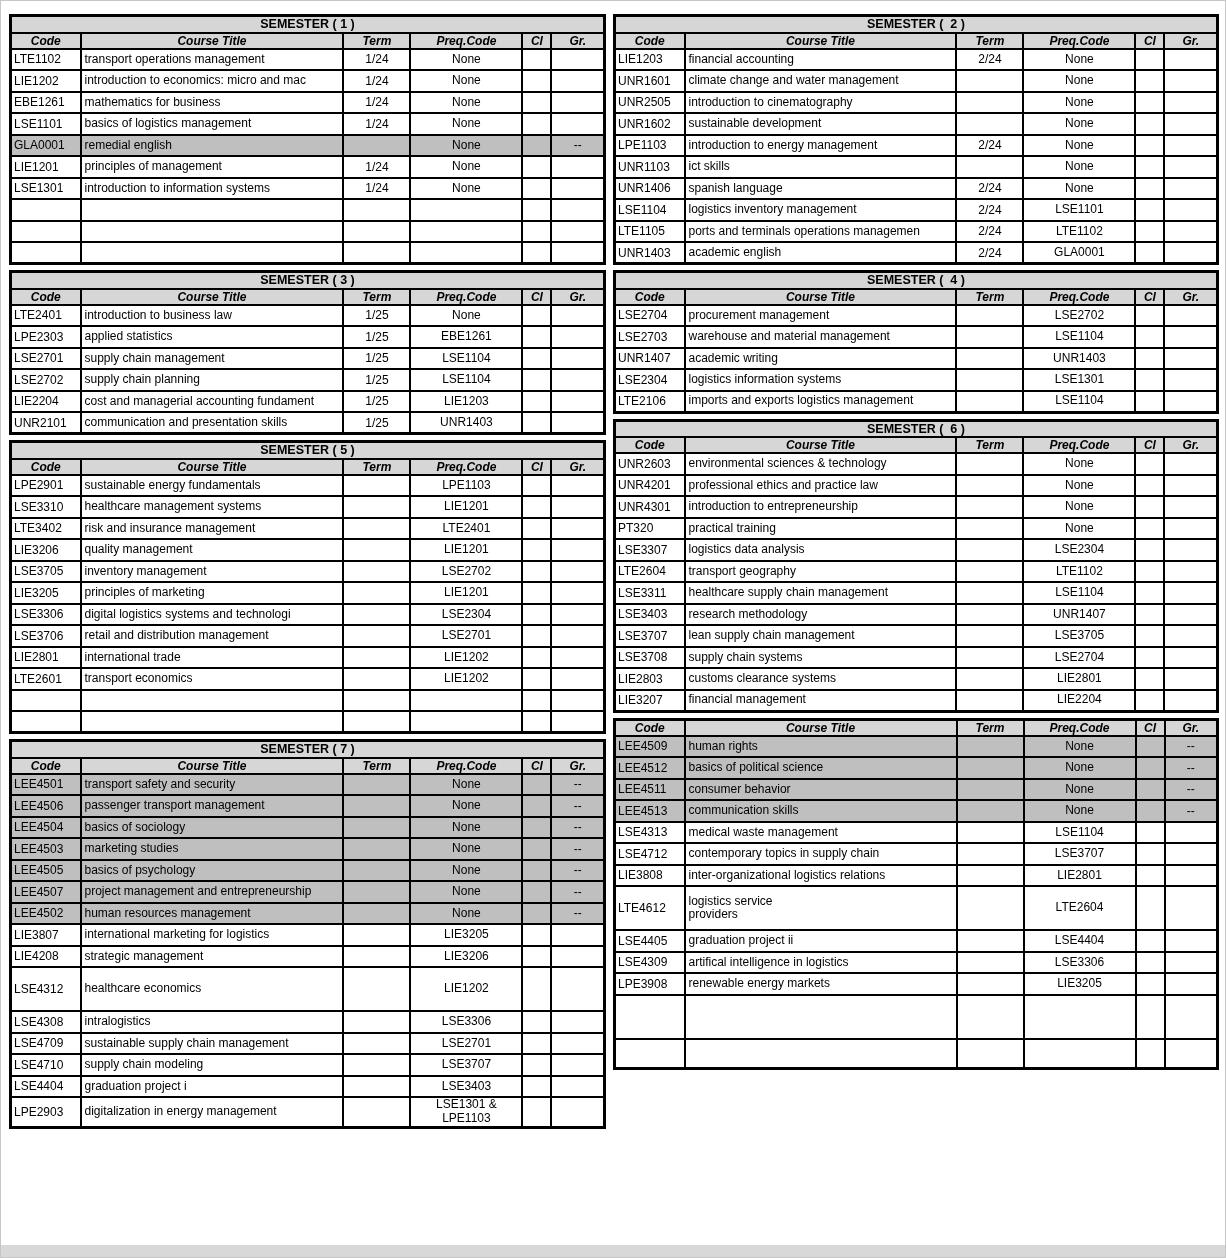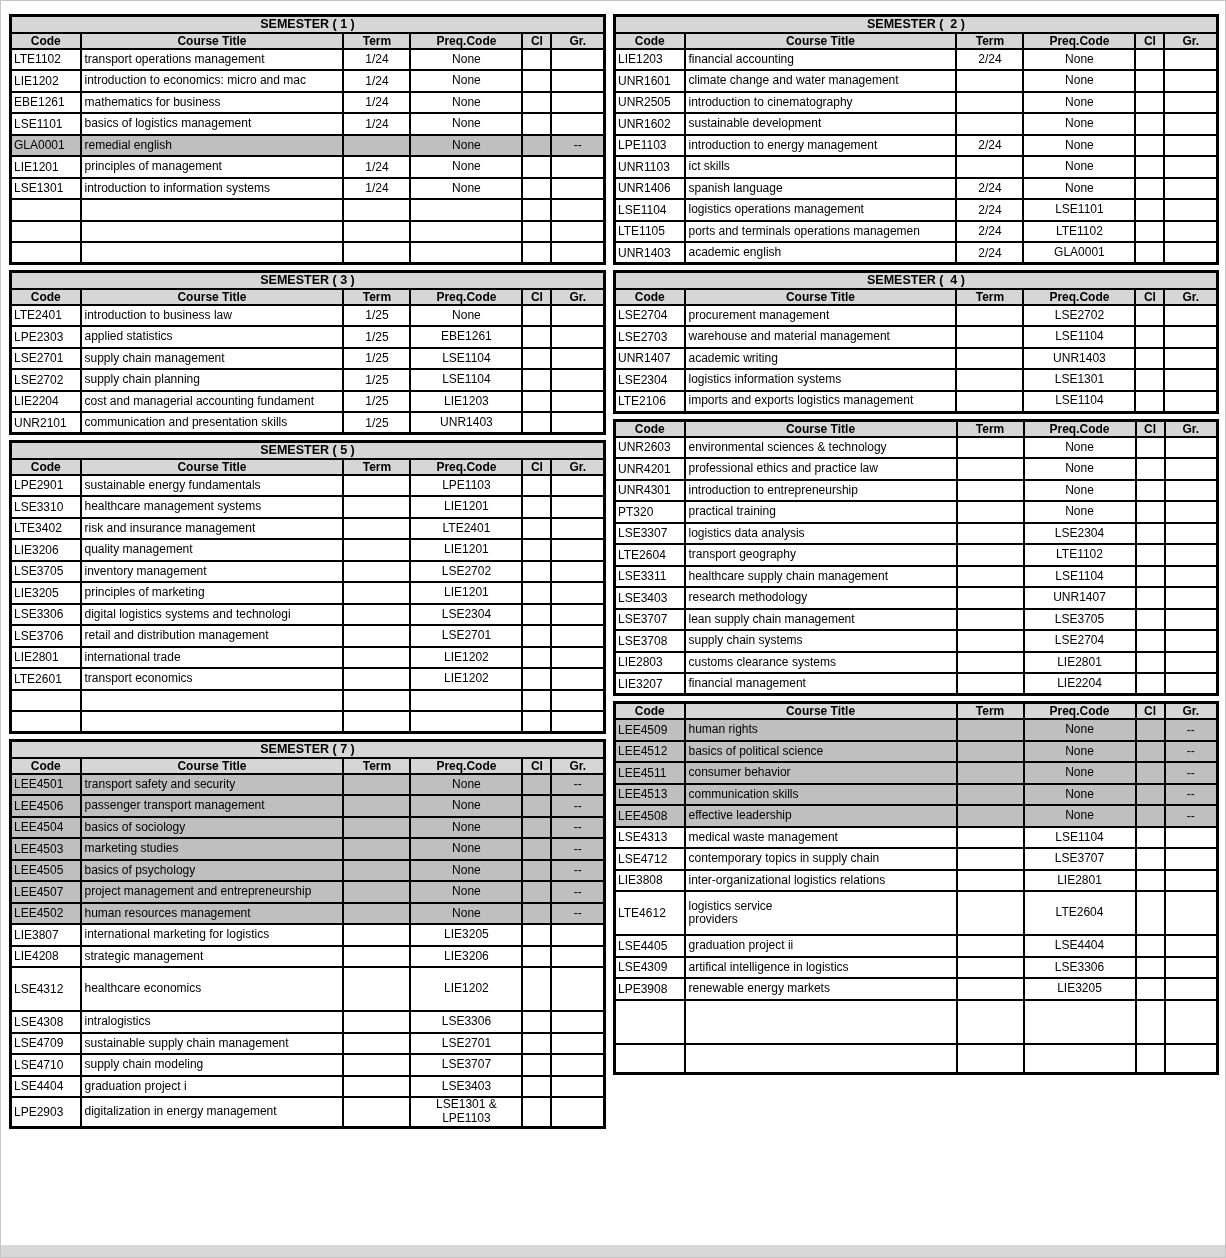--- a/index.html
+++ b/index.html
@@ -34,20 +34,21 @@
     box-sizing:border-box;
   }
   table{border:3px solid var(--border-c);}
   tr.title-row td{
     background:var(--header-bg);text-align:center;font-weight:bold;
     font-size:12.5px;height:17px;white-space:pre;
   }
   tr.head-row td{
     background:var(--header-bg);text-align:center;font-weight:bold;
     height:14px;
+    font-style:italic;
   }
   tr.r td{height:21.5px;}
   tr.tall td{height:44px;}
   tr.tall2 td{height:30px;}
   tr.shaded td{background:var(--shaded-bg);}
   td.c-code{text-align:left;padding-left:2px;}
   td.c-title{text-align:left;white-space:pre-line;line-height:1.12;}
   td.c-term,td.c-preq,td.c-cl,td.c-gr{text-align:center;}
   td.c-preq{white-space:pre-line;line-height:1.12;}
   .bottom-edge{
@@ -572,21 +573,21 @@
             <tr class="r">
               <td class="c-code">UNR1406</td>
               <td class="c-title">spanish language</td>
               <td class="c-term">2/24</td>
               <td class="c-preq">None</td>
               <td class="c-cl"></td>
               <td class="c-gr"></td>
             </tr>
             <tr class="r">
               <td class="c-code">LSE1104</td>
-              <td class="c-title">logistics operations management</td>
+              <td class="c-title">logistics inventory management</td>
               <td class="c-term">2/24</td>
               <td class="c-preq">LSE1101</td>
               <td class="c-cl"></td>
               <td class="c-gr"></td>
             </tr>
             <tr class="r">
               <td class="c-code">LTE1105</td>
               <td class="c-title">ports and terminals operations managemen</td>
               <td class="c-term">2/24</td>
               <td class="c-preq">LTE1102</td>
@@ -654,20 +655,139 @@
               <td class="c-term"></td>
               <td class="c-preq">LSE1301</td>
               <td class="c-cl"></td>
               <td class="c-gr"></td>
             </tr>
             <tr class="r">
               <td class="c-code">LTE2106</td>
               <td class="c-title">imports and exports logistics management</td>
               <td class="c-term"></td>
               <td class="c-preq">LSE1104</td>
+              <td class="c-cl"></td>
+              <td class="c-gr"></td>
+            </tr>
+          </tbody>
+        </table>
+        <table>
+          <colgroup>
+            <col style="width: 70px;">
+            <col>
+            <col style="width: 67px;">
+            <col style="width: 112px;">
+            <col style="width: 29px;">
+            <col style="width: 53px;">
+          </colgroup>
+          <tbody>
+            <tr class="title-row">
+              <td colspan="6">SEMESTER (  6 )</td>
+            </tr>
+            <tr class="head-row">
+              <td>Code</td>
+              <td>Course Title</td>
+              <td>Term</td>
+              <td>Preq.Code</td>
+              <td>Cl</td>
+              <td>Gr.</td>
+            </tr>
+            <tr class="r">
+              <td class="c-code">UNR2603</td>
+              <td class="c-title">environmental sciences &amp; technology</td>
+              <td class="c-term"></td>
+              <td class="c-preq">None</td>
+              <td class="c-cl"></td>
+              <td class="c-gr"></td>
+            </tr>
+            <tr class="r">
+              <td class="c-code">UNR4201</td>
+              <td class="c-title">professional ethics and practice law</td>
+              <td class="c-term"></td>
+              <td class="c-preq">None</td>
+              <td class="c-cl"></td>
+              <td class="c-gr"></td>
+            </tr>
+            <tr class="r">
+              <td class="c-code">UNR4301</td>
+              <td class="c-title">introduction to entrepreneurship</td>
+              <td class="c-term"></td>
+              <td class="c-preq">None</td>
+              <td class="c-cl"></td>
+              <td class="c-gr"></td>
+            </tr>
+            <tr class="r">
+              <td class="c-code">PT320</td>
+              <td class="c-title">practical training</td>
+              <td class="c-term"></td>
+              <td class="c-preq">None</td>
+              <td class="c-cl"></td>
+              <td class="c-gr"></td>
+            </tr>
+            <tr class="r">
+              <td class="c-code">LSE3307</td>
+              <td class="c-title">logistics data analysis</td>
+              <td class="c-term"></td>
+              <td class="c-preq">LSE2304</td>
+              <td class="c-cl"></td>
+              <td class="c-gr"></td>
+            </tr>
+            <tr class="r">
+              <td class="c-code">LTE2604</td>
+              <td class="c-title">transport geography</td>
+              <td class="c-term"></td>
+              <td class="c-preq">LTE1102</td>
+              <td class="c-cl"></td>
+              <td class="c-gr"></td>
+            </tr>
+            <tr class="r">
+              <td class="c-code">LSE3311</td>
+              <td class="c-title">healthcare supply chain management</td>
+              <td class="c-term"></td>
+              <td class="c-preq">LSE1104</td>
+              <td class="c-cl"></td>
+              <td class="c-gr"></td>
+            </tr>
+            <tr class="r">
+              <td class="c-code">LSE3403</td>
+              <td class="c-title">research methodology</td>
+              <td class="c-term"></td>
+              <td class="c-preq">UNR1407</td>
+              <td class="c-cl"></td>
+              <td class="c-gr"></td>
+            </tr>
+            <tr class="r">
+              <td class="c-code">LSE3707</td>
+              <td class="c-title">lean supply chain management</td>
+              <td class="c-term"></td>
+              <td class="c-preq">LSE3705</td>
+              <td class="c-cl"></td>
+              <td class="c-gr"></td>
+            </tr>
+            <tr class="r">
+              <td class="c-code">LSE3708</td>
+              <td class="c-title">supply chain systems</td>
+              <td class="c-term"></td>
+              <td class="c-preq">LSE2704</td>
+              <td class="c-cl"></td>
+              <td class="c-gr"></td>
+            </tr>
+            <tr class="r">
+              <td class="c-code">LIE2803</td>
+              <td class="c-title">customs clearance systems</td>
+              <td class="c-term"></td>
+              <td class="c-preq">LIE2801</td>
+              <td class="c-cl"></td>
+              <td class="c-gr"></td>
+            </tr>
+            <tr class="r">
+              <td class="c-code">LIE3207</td>
+              <td class="c-title">financial management</td>
+              <td class="c-term"></td>
+              <td class="c-preq">LIE2204</td>
               <td class="c-cl"></td>
               <td class="c-gr"></td>
             </tr>
           </tbody>
         </table>
         <table>
           <colgroup>
             <col style="width: 70px;">
             <col>
             <col style="width: 67px;">
@@ -677,136 +797,20 @@
           </colgroup>
           <tbody>
             <tr class="head-row">
               <td>Code</td>
               <td>Course Title</td>
               <td>Term</td>
               <td>Preq.Code</td>
               <td>Cl</td>
               <td>Gr.</td>
             </tr>
-            <tr class="r">
-              <td class="c-code">UNR2603</td>
-              <td class="c-title">environmental sciences &amp; technology</td>
-              <td class="c-term"></td>
-              <td class="c-preq">None</td>
-              <td class="c-cl"></td>
-              <td class="c-gr"></td>
-            </tr>
-            <tr class="r">
-              <td class="c-code">UNR4201</td>
-              <td class="c-title">professional ethics and practice law</td>
-              <td class="c-term"></td>
-              <td class="c-preq">None</td>
-              <td class="c-cl"></td>
-              <td class="c-gr"></td>
-            </tr>
-            <tr class="r">
-              <td class="c-code">UNR4301</td>
-              <td class="c-title">introduction to entrepreneurship</td>
-              <td class="c-term"></td>
-              <td class="c-preq">None</td>
-              <td class="c-cl"></td>
-              <td class="c-gr"></td>
-            </tr>
-            <tr class="r">
-              <td class="c-code">PT320</td>
-              <td class="c-title">practical training</td>
-              <td class="c-term"></td>
-              <td class="c-preq">None</td>
-              <td class="c-cl"></td>
-              <td class="c-gr"></td>
-            </tr>
-            <tr class="r">
-              <td class="c-code">LSE3307</td>
-              <td class="c-title">logistics data analysis</td>
-              <td class="c-term"></td>
-              <td class="c-preq">LSE2304</td>
-              <td class="c-cl"></td>
-              <td class="c-gr"></td>
-            </tr>
-            <tr class="r">
-              <td class="c-code">LTE2604</td>
-              <td class="c-title">transport geography</td>
-              <td class="c-term"></td>
-              <td class="c-preq">LTE1102</td>
-              <td class="c-cl"></td>
-              <td class="c-gr"></td>
-            </tr>
-            <tr class="r">
-              <td class="c-code">LSE3311</td>
-              <td class="c-title">healthcare supply chain management</td>
-              <td class="c-term"></td>
-              <td class="c-preq">LSE1104</td>
-              <td class="c-cl"></td>
-              <td class="c-gr"></td>
-            </tr>
-            <tr class="r">
-              <td class="c-code">LSE3403</td>
-              <td class="c-title">research methodology</td>
-              <td class="c-term"></td>
-              <td class="c-preq">UNR1407</td>
-              <td class="c-cl"></td>
-              <td class="c-gr"></td>
-            </tr>
-            <tr class="r">
-              <td class="c-code">LSE3707</td>
-              <td class="c-title">lean supply chain management</td>
-              <td class="c-term"></td>
-              <td class="c-preq">LSE3705</td>
-              <td class="c-cl"></td>
-              <td class="c-gr"></td>
-            </tr>
-            <tr class="r">
-              <td class="c-code">LSE3708</td>
-              <td class="c-title">supply chain systems</td>
-              <td class="c-term"></td>
-              <td class="c-preq">LSE2704</td>
-              <td class="c-cl"></td>
-              <td class="c-gr"></td>
-            </tr>
-            <tr class="r">
-              <td class="c-code">LIE2803</td>
-              <td class="c-title">customs clearance systems</td>
-              <td class="c-term"></td>
-              <td class="c-preq">LIE2801</td>
-              <td class="c-cl"></td>
-              <td class="c-gr"></td>
-            </tr>
-            <tr class="r">
-              <td class="c-code">LIE3207</td>
-              <td class="c-title">financial management</td>
-              <td class="c-term"></td>
-              <td class="c-preq">LIE2204</td>
-              <td class="c-cl"></td>
-              <td class="c-gr"></td>
-            </tr>
-          </tbody>
-        </table>
-        <table>
-          <colgroup>
-            <col style="width: 70px;">
-            <col>
-            <col style="width: 67px;">
-            <col style="width: 112px;">
-            <col style="width: 29px;">
-            <col style="width: 53px;">
-          </colgroup>
-          <tbody>
-            <tr class="head-row">
-              <td>Code</td>
-              <td>Course Title</td>
-              <td>Term</td>
-              <td>Preq.Code</td>
-              <td>Cl</td>
-              <td>Gr.</td>
-            </tr>
             <tr class="r shaded">
               <td class="c-code">LEE4509</td>
               <td class="c-title">human rights</td>
               <td class="c-term"></td>
               <td class="c-preq">None</td>
               <td class="c-cl"></td>
               <td class="c-gr">--</td>
             </tr>
             <tr class="r shaded">
               <td class="c-code">LEE4512</td>
@@ -820,28 +824,20 @@
               <td class="c-code">LEE4511</td>
               <td class="c-title">consumer behavior</td>
               <td class="c-term"></td>
               <td class="c-preq">None</td>
               <td class="c-cl"></td>
               <td class="c-gr">--</td>
             </tr>
             <tr class="r shaded">
               <td class="c-code">LEE4513</td>
               <td class="c-title">communication skills</td>
-              <td class="c-term"></td>
-              <td class="c-preq">None</td>
-              <td class="c-cl"></td>
-              <td class="c-gr">--</td>
-            </tr>
-            <tr class="r shaded">
-              <td class="c-code">LEE4508</td>
-              <td class="c-title">effective leadership</td>
               <td class="c-term"></td>
               <td class="c-preq">None</td>
               <td class="c-cl"></td>
               <td class="c-gr">--</td>
             </tr>
             <tr class="r">
               <td class="c-code">LSE4313</td>
               <td class="c-title">medical waste management</td>
               <td class="c-term"></td>
               <td class="c-preq">LSE1104</td>

